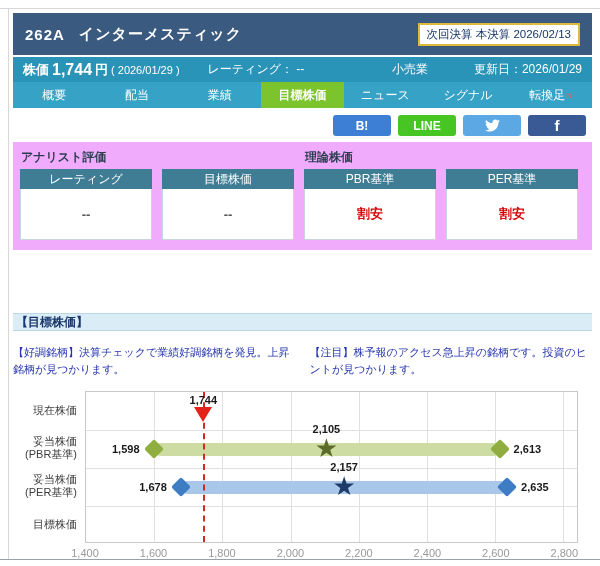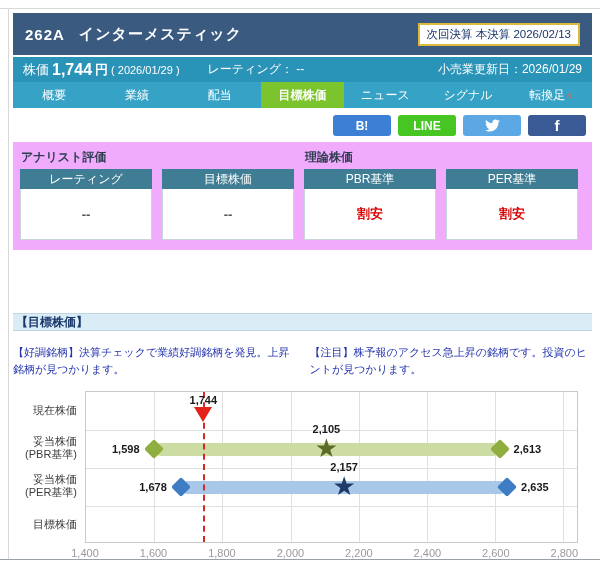--- a/index.html
+++ b/index.html
@@ -15,27 +15,27 @@
   .hdr { height:42px; background:#3b5a80; color:#fff; display:flex; align-items:center; padding:0 12px; }
   .hdr-title { font-size:15px; font-weight:bold; letter-spacing:1px; }
   .hdr-code { margin-right:14px; }
   .hdr-spacer { flex:1; }
   .next-earnings { background:#fff; border:2px solid #ddb93c; color:#17356b;
     font-size:11.5px; padding:2px 7px; white-space:nowrap; }
 
   
   .price-bar { margin-top:2px; height:25px; background:#2a93b8; color:#fff;
     display:flex; align-items:center; padding:0 10px; font-size:12px; }
-  .price-label { font-size:13px; font-weight:normal; }
+  .price-label { font-size:13px; font-weight:bold; }
   .price-value { font-size:16px; font-weight:bold; margin:0 3px; }
   .price-unit { font-size:13px; font-weight:bold; margin-right:3px; }
   .price-date { font-size:11px; }
   .rating-inline { margin-left:28px; }
   .pb-spacer { flex:1; }
-  .sector { }
+  .sector { margin-right:46px; }
 
   
   .tab-bar { height:26px; background:#36a3c6; display:flex; }
   .tab { flex:1; display:flex; align-items:center; justify-content:center;
     color:#fff; font-size:12px; cursor:pointer; }
   .tab.active { background:#7cc42e; font-weight:bold; }
   .tab sub { color:#ff5a4e; font-size:8px; margin-left:1px; }
 
   
   .share-row { margin-top:7px; height:22px; display:flex; justify-content:flex-end; gap:7px; padding-right:6px; }
@@ -108,22 +108,22 @@
       <span class="price-unit">円</span>
       <span class="price-date">( 2026/01/29 )</span>
       <span class="rating-inline">レーティング： --</span>
       <span class="pb-spacer"></span>
       <span class="sector">小売業</span>
       <span>更新日：2026/01/29</span>
     </div>
 
     <div class="tab-bar">
         <div class="tab">概要</div>
+        <div class="tab">配当</div>
         <div class="tab">業績</div>
-        <div class="tab">配当</div>
         <div class="tab active">目標株価</div>
         <div class="tab">ニュース</div>
         <div class="tab">シグナル</div>
         <div class="tab">転換足<sub>N</sub></div>
       </div>
 
     <div class="share-row">
         <div class="share-btn" style="background: rgb(61, 127, 212);">
           <span>B!</span>
         </div>

